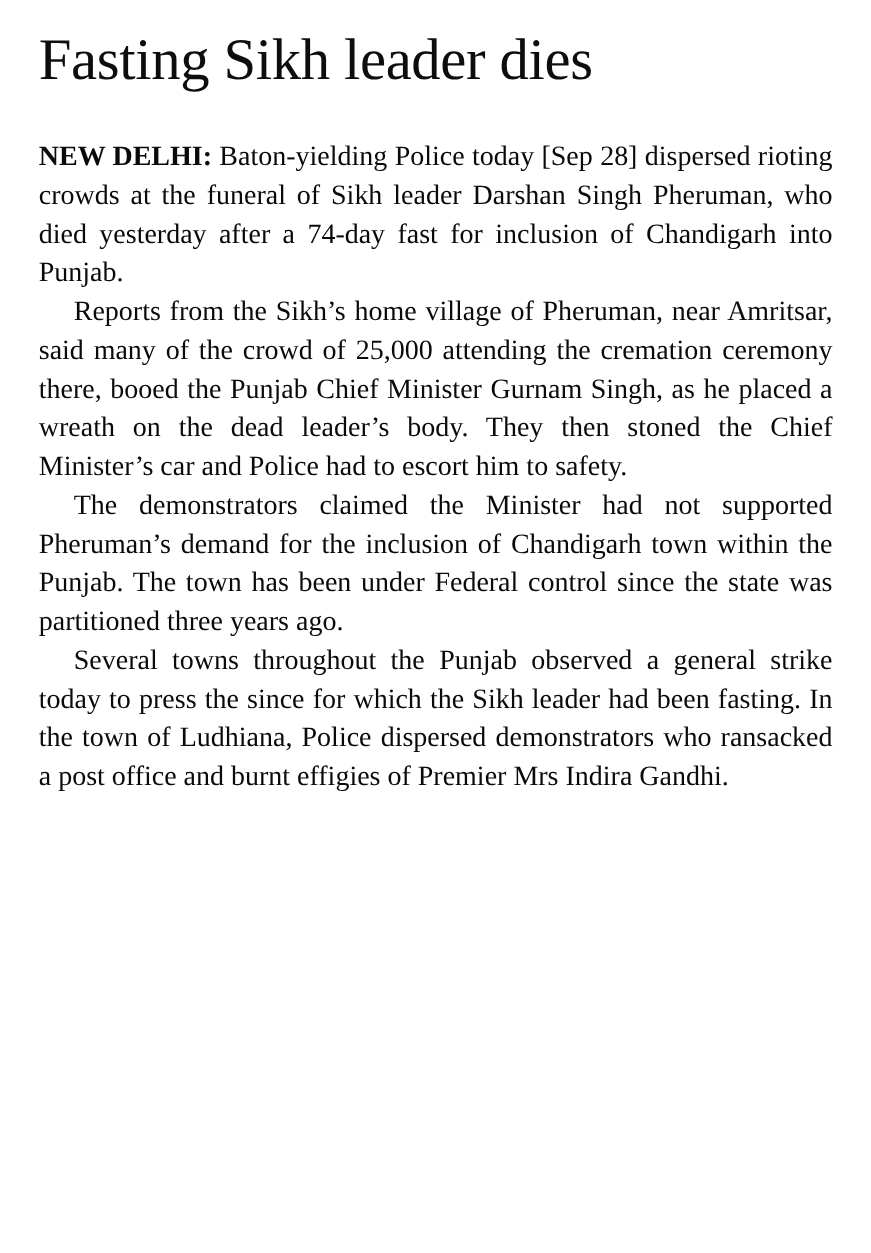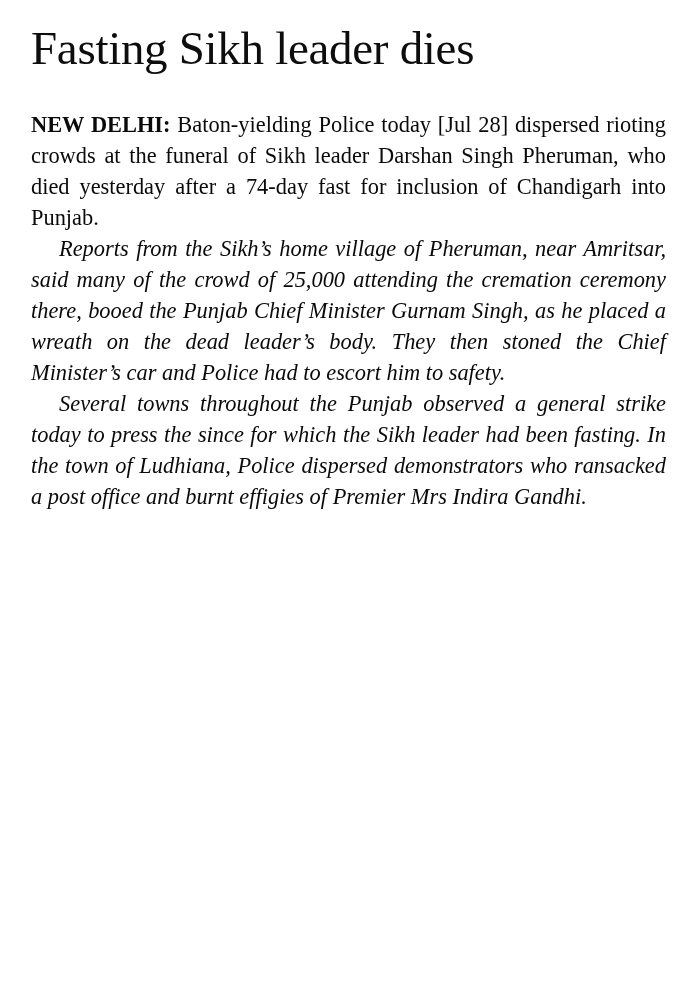--- a/index.html
+++ b/index.html
@@ -35,37 +35,37 @@
     line-height: 31px;
     text-align: justify;
     text-justify: inter-word;
     color: #0a0a0a;
   }
   .article p {
     margin: 0;
   }
   .article p + p {
     text-indent: 28px;
-    font-style: italic;
   }
   .dateline {
     font-weight: bold;
   }
 </style>
 </head>
 <body>
 
 <div class="page">
 
   <h1 class="headline">Fasting Sikh leader dies</h1>
 
   <div class="article">
 
-    <p><span class="dateline">NEW DELHI:</span><span> Baton-yielding Police today [Jul 28] dispersed rioting crowds at the funeral of Sikh leader Darshan Singh Pheruman, who died yesterday after a 74-day fast for inclusion of Chandigarh into Punjab.</span></p>
+    <p><span class="dateline">NEW DELHI:</span><span> Baton-yielding Police today [Sep 28] dispersed rioting crowds at the funeral of Sikh leader Darshan Singh Pheruman, who died yesterday after a 74-day fast for inclusion of Chandigarh into Punjab.</span></p>
 
     <p>Reports from the Sikh’s home village of Pheruman, near Amritsar, said many of the crowd of 25,000 attending the cremation ceremony there, booed the Punjab Chief Minister Gurnam Singh, as he placed a wreath on the dead leader’s body. They then stoned the Chief Minister’s car and Police had to escort him to safety.</p>
 
+    <p>The demonstrators claimed the Minister had not supported Pheruman’s demand for the inclusion of Chandigarh town within the Punjab. The town has been under Federal control since the state was partitioned three years ago.</p>
 
     <p>Several towns throughout the Punjab observed a general strike today to press the since for which the Sikh leader had been fasting. In the town of Ludhiana, Police dispersed demonstrators who ransacked a post office and burnt effigies of Premier Mrs Indira Gandhi.</p>
 
 
   </div>
 </div>
 
 </body></html>

